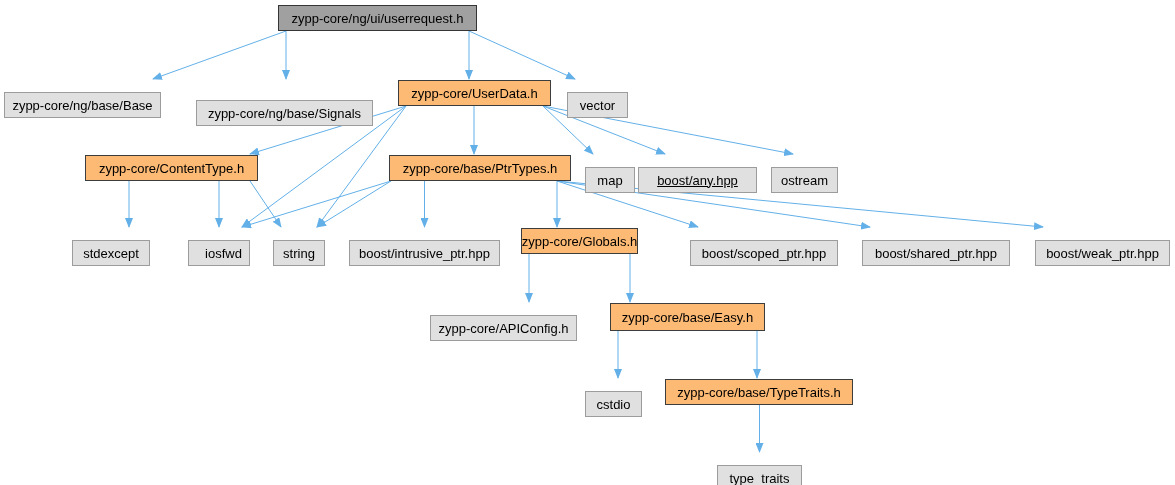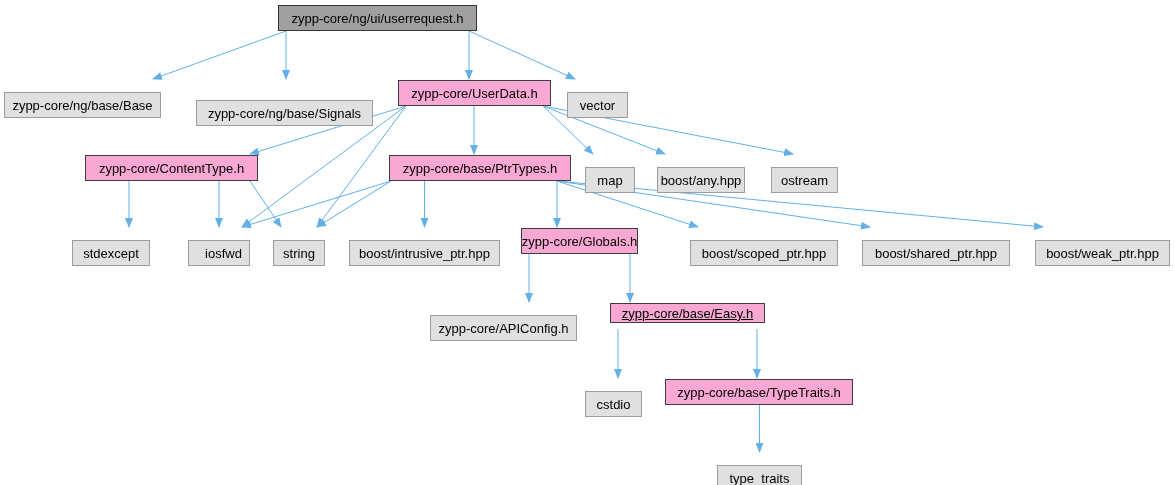--- a/index.html
+++ b/index.html
@@ -23,21 +23,21 @@
     display: flex;
     align-items: center;
     justify-content: center;
     font-size: 13px;
     line-height: 1;
     color: #000000;
     white-space: nowrap;
     border: 1px solid #000;
   }
   .node.external { background: #e0e0e0; border-color: #9c9c9c; cursor: default; margin-top: 12px; }
-  .node.internal { background: #f9a8d4; border-color: #3d3d3d; cursor: pointer; }
+  .node.internal { background: #fdba74; border-color: #3d3d3d; cursor: pointer; }
   .node.root     { background: #a0a0a0; border-color: #353535; cursor: default; }
 </style>
 </head>
 <body>
 
 <div id="stage">
   <svg id="edge-layer" viewBox="0 0 1175 485" xmlns="http://www.w3.org/2000/svg">
       <defs>
         <marker id="arrowhead" markerWidth="10" markerHeight="8" refX="9" refY="4" orient="auto">
           <path d="M0,0 L10,4 L0,8 Z" fill="#63b0e8"></path>
@@ -72,28 +72,28 @@
     </svg>
 
 <div class="node root" style="left: 278px; top: 5px; width: 199px; height: 26px;">zypp-core/ng/ui/userrequest.h</div>
     <div class="node external" style="left: 4px; top: 80px; width: 157px; height: 26px;">zypp-core/ng/base/Base</div>
     <div class="node external" style="left: 196px; top: 88px; width: 177px; height: 26px;">zypp-core/ng/base/Signals</div>
     <div class="node internal" style="left: 398px; top: 80px; width: 153px; height: 26px;">zypp-core/UserData.h</div>
     <div class="node external" style="left: 567px; top: 80px; width: 61px; height: 26px;">vector</div>
     <div class="node internal" style="left: 85px; top: 155px; width: 173px; height: 26px;">zypp-core/ContentType.h</div>
     <div class="node internal" style="left: 389px; top: 155px; width: 182px; height: 26px;">zypp-core/base/PtrTypes.h</div>
     <div class="node external" style="left: 585px; top: 155px; width: 50px; height: 26px;">map</div>
-    <div class="node external" style="left: 657px; top: 155px; width: 88px; height: 26px;">boost/any.hpp</div>
+    <div class="node external" style="left: 638px; top: 155px; width: 119px; height: 26px; text-decoration: underline;">boost/any.hpp</div>
     <div class="node external" style="left: 771px; top: 155px; width: 67px; height: 26px;">ostream</div>
     <div class="node external" style="left: 72px; top: 228px; width: 78px; height: 26px;">stdexcept</div>
     <div class="node external" style="left: 188px; top: 228px; width: 62px; height: 26px; padding-left: 9px;">iosfwd</div>
     <div class="node external" style="left: 273px; top: 228px; width: 52px; height: 26px;">string</div>
     <div class="node external" style="left: 349px; top: 228px; width: 151px; height: 26px;">boost/intrusive_ptr.hpp</div>
     <div class="node internal" style="left: 521px; top: 228px; width: 117px; height: 26px;">zypp-core/Globals.h</div>
     <div class="node external" style="left: 690px; top: 228px; width: 148px; height: 26px;">boost/scoped_ptr.hpp</div>
     <div class="node external" style="left: 862px; top: 228px; width: 148px; height: 26px;">boost/shared_ptr.hpp</div>
     <div class="node external" style="left: 1035px; top: 228px; width: 135px; height: 26px;">boost/weak_ptr.hpp</div>
     <div class="node external" style="left: 430px; top: 303px; width: 147px; height: 26px;">zypp-core/APIConfig.h</div>
-    <div class="node internal" style="left: 610px; top: 303px; width: 155px; height: 20px; text-decoration: underline;">zypp-core/base/Easy.h</div>
+    <div class="node internal" style="left: 610px; top: 303px; width: 155px; height: 28px;">zypp-core/base/Easy.h</div>
     <div class="node external" style="left: 585px; top: 379px; width: 57px; height: 26px;">cstdio</div>
     <div class="node internal" style="left: 665px; top: 379px; width: 188px; height: 26px;">zypp-core/base/TypeTraits.h</div>
     <div class="node external" style="left: 717px; top: 453px; width: 85px; height: 26px;">type_traits</div>
   </div>
 
 </body></html>

